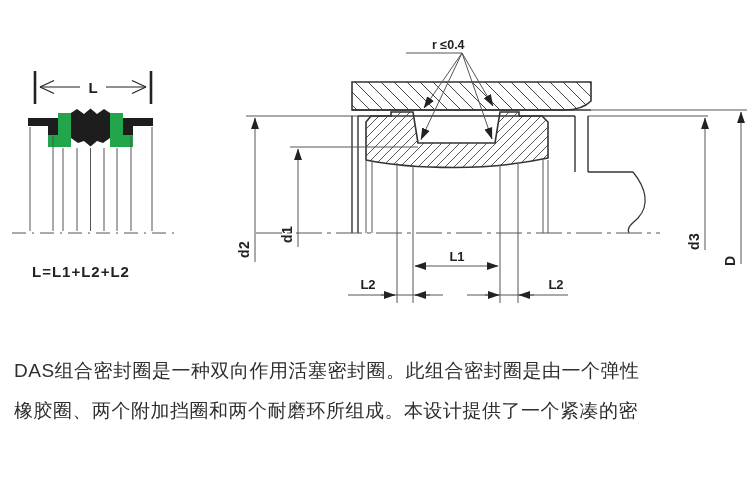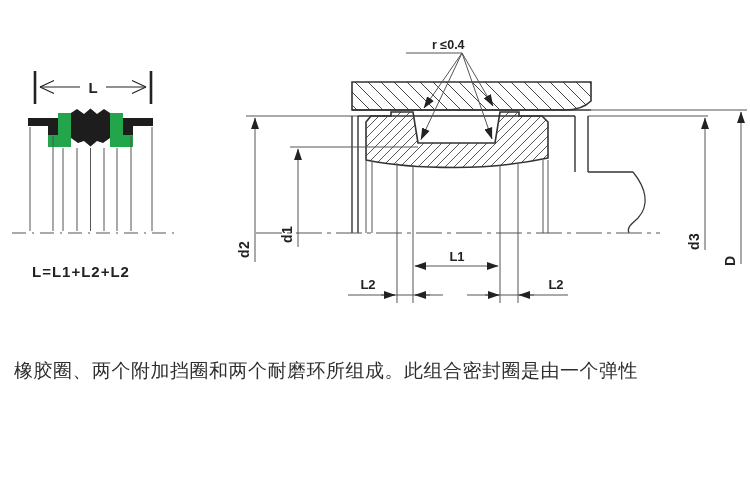--- a/index.html
+++ b/index.html
@@ -165,16 +165,17 @@
     <g stroke="#555" stroke-width="1">
       <line x1="467" y1="295" x2="568" y2="295"></line>
       <line x1="485" y1="295" x2="499" y2="295" marker-end="url(#arr)"></line>
       <line x1="534" y1="295" x2="519" y2="295" marker-end="url(#arr)"></line>
       <text class="dim-label-sm" x="556" y="289" text-anchor="middle" stroke="none">L2</text>
     </g>
   </g>
 </svg>
 
 <div class="desc">
-  <div>橡胶圈、两个附加挡圈和两个耐磨环所组成。此组合密封圈是由一个弹性</div>
+  <div>DAS组合密封圈是一种双向作用活塞密封圈。此组合密封圈是由一个弹性</div>
+  <div>橡胶圈、两个附加挡圈和两个耐磨环所组成。本设计提供了一个紧凑的密</div>
 </div>
 
 </div>
 
 </body></html>

